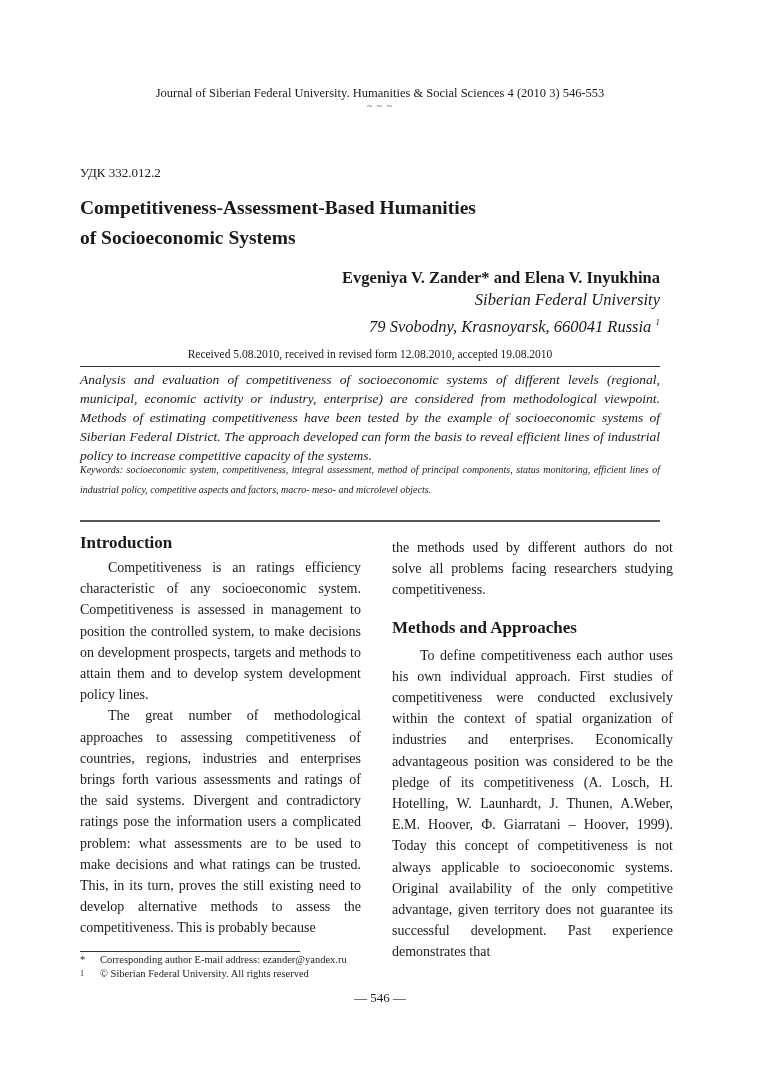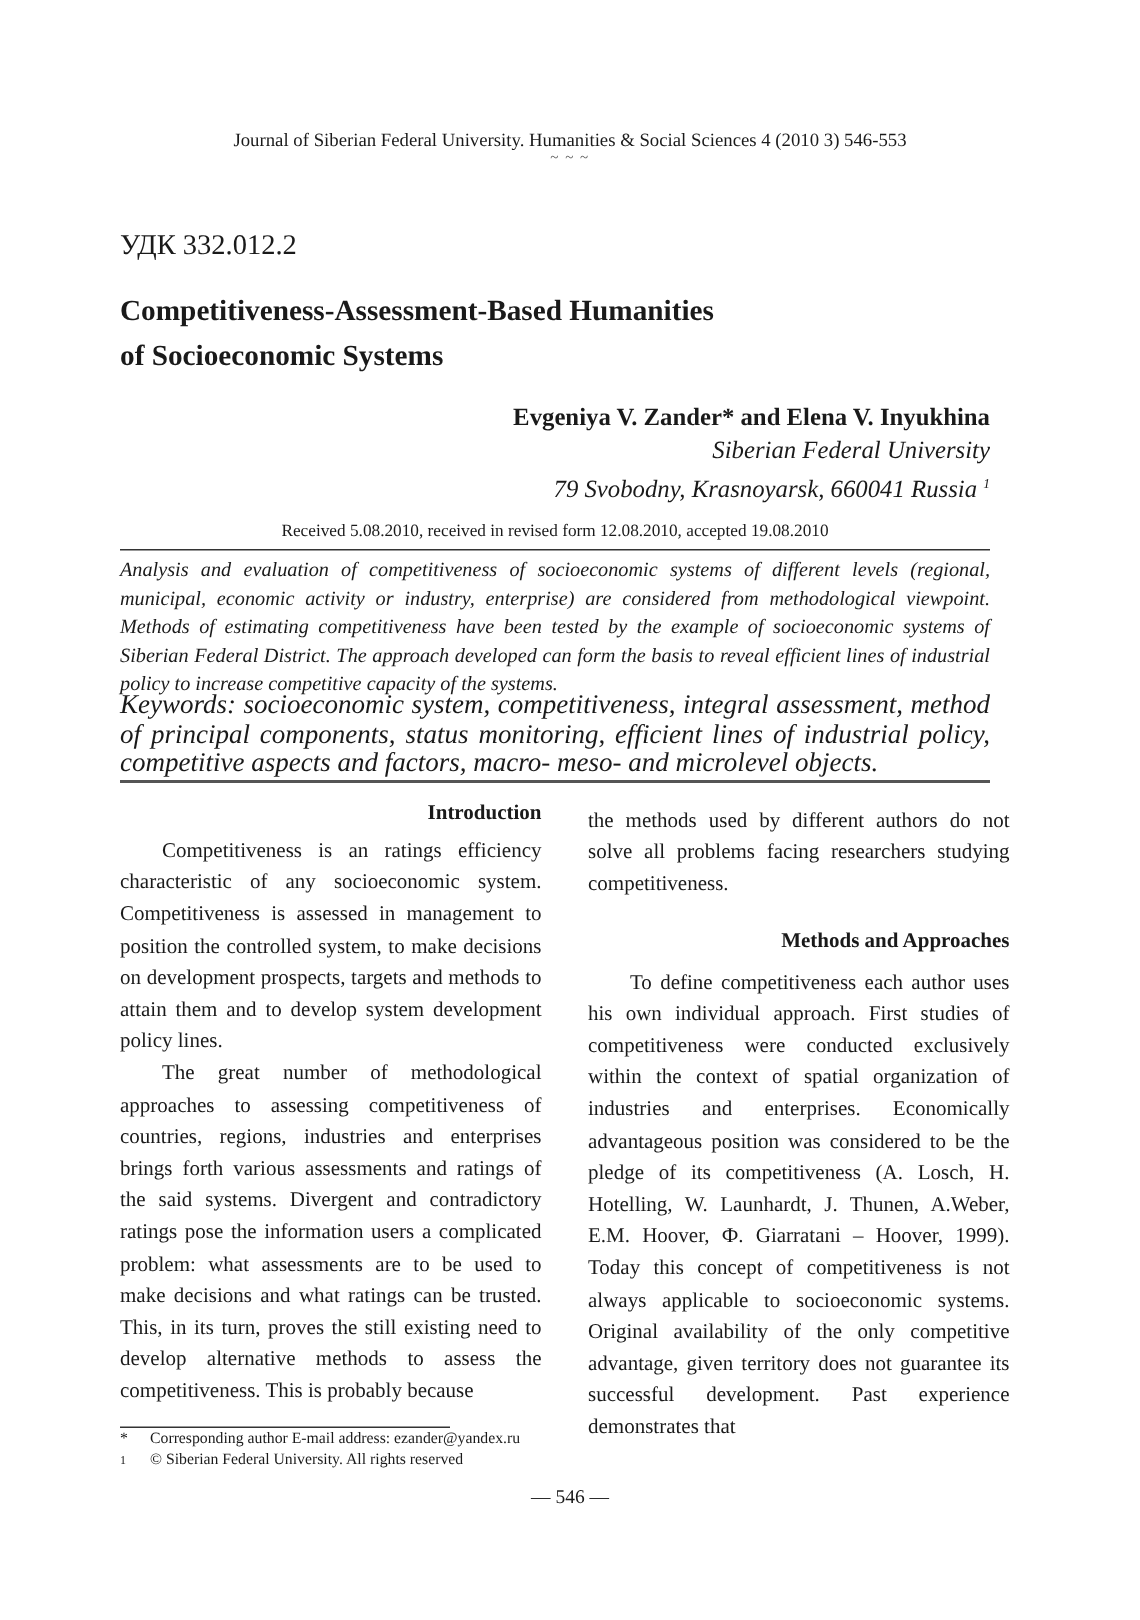--- a/index.html
+++ b/index.html
@@ -1,36 +1,36 @@
 <!DOCTYPE html>
 <html><head>
 <meta charset="utf-8">
 <style>
   html, body { margin: 0; padding: 0; background: #ffffff; }
   body { width: 760px; height: 1080px; position: relative; overflow: hidden;
          font-family: "Liberation Serif", "DejaVu Serif", serif; color: #1a1a1a; }
   .abs { position: absolute; }
   .journal { left: 0; width: 760px; top: 86px; text-align: center; font-size: 12.5px; }
   .tilde { left: 0; width: 760px; top: 100px; text-align: center; font-size: 10px; color: #555; letter-spacing: 1px; }
-  .udk { left: 80px; top: 153px; font-size: 19px; text-align: right; }
+  .udk { left: 80px; top: 165px; font-size: 13px; text-align: right; }
   .title { left: 80px; top: 193px; font-size: 19.5px; font-weight: bold; line-height: 30px; }
   .authors { right: 100px; top: 267px; text-align: right; font-size: 16.5px; line-height: 22px; }
   .authors .names { font-weight: bold; }
   .authors .aff { font-style: italic; }
   .received { left: 0; width: 740px; top: 348px; text-align: center; font-size: 11.5px; }
   .rule-top { left: 80px; width: 580px; top: 366px; height: 0; border-top: 1.5px solid #333; }
   .abstract { left: 80px; width: 580px; top: 370px; font-size: 13.5px; font-style: italic;
               line-height: 19px; text-align: justify; }
-  .keywords { left: 80px; width: 580px; top: 460px; font-size: 18px; font-style: italic;
+  .keywords { left: 80px; width: 580px; top: 460px; font-size: 10px; font-style: italic;
               line-height: 19.5px; text-align: justify; }
   .rule-bottom { left: 80px; width: 580px; top: 520px; height: 0; border-top: 2px solid #555; }
   .col { width: 281px; font-size: 14px; line-height: 21.2px; text-align: justify; }
   .col-left { left: 80px; top: 534px; }
   .col-right { left: 392px; top: 537px; }
-  .col h3 { margin: 0 0 5px 0; font-size: 14px; font-weight: bold; text-align: right; line-height: 18px; }
+  .col h3 { margin: 0 0 5px 0; font-size: 17px; font-weight: bold; text-align: left; line-height: 18px; }
   .col p { margin: 0; text-indent: 28px; }
   .col p.noindent { text-indent: 0; }
   .col-right h3 { margin-top: 18px; margin-bottom: 8px; }
   .fn-rule { left: 80px; width: 220px; top: 951px; border-top: 1px solid #333; }
   .footnotes { left: 80px; top: 953px; font-size: 10.5px; line-height: 14px; }
   .footnotes .fn { display: flex; }
   .footnotes .mark { width: 20px; }
   .pageno { left: 0; width: 760px; top: 990px; text-align: center; font-size: 13px; }
 </style>
 </head>

